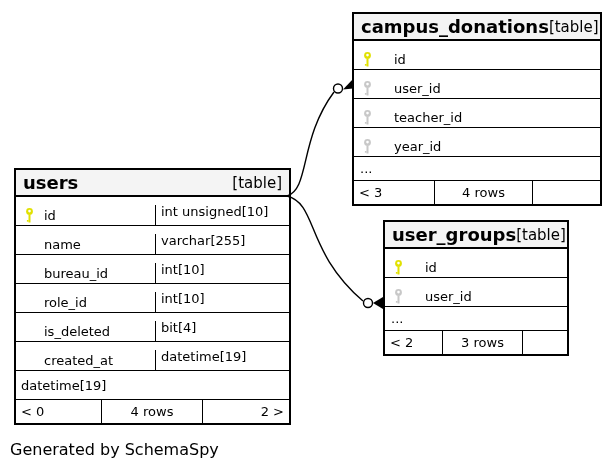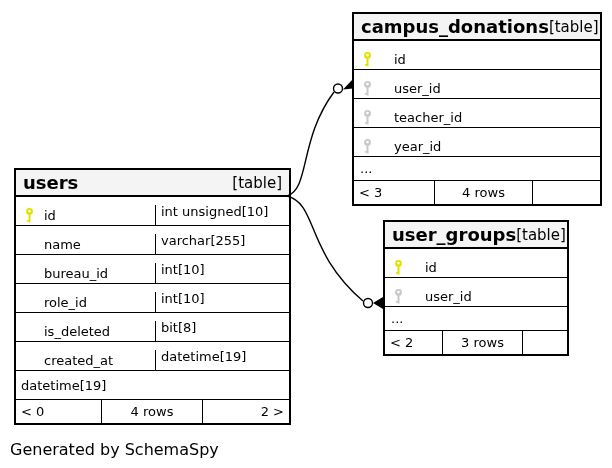--- a/index.html
+++ b/index.html
@@ -166,21 +166,21 @@
           <span class="keyslot"></span>
           <span>role_id</span>
         </span>
         <span class="tcell">int[10]</span>
       </div>
       <div class="row">
         <span class="ncell w-name">
           <span class="keyslot"></span>
           <span>is_deleted</span>
         </span>
-        <span class="tcell">bit[8]</span>
+        <span class="tcell">bit[4]</span>
       </div>
       <div class="row">
         <span class="ncell w-name">
           <span class="keyslot"></span>
           <span>created_at</span>
         </span>
         <span class="tcell">datetime[19]</span>
       </div>
       <div class="row">
         <span class="tcell">datetime[19]</span>

